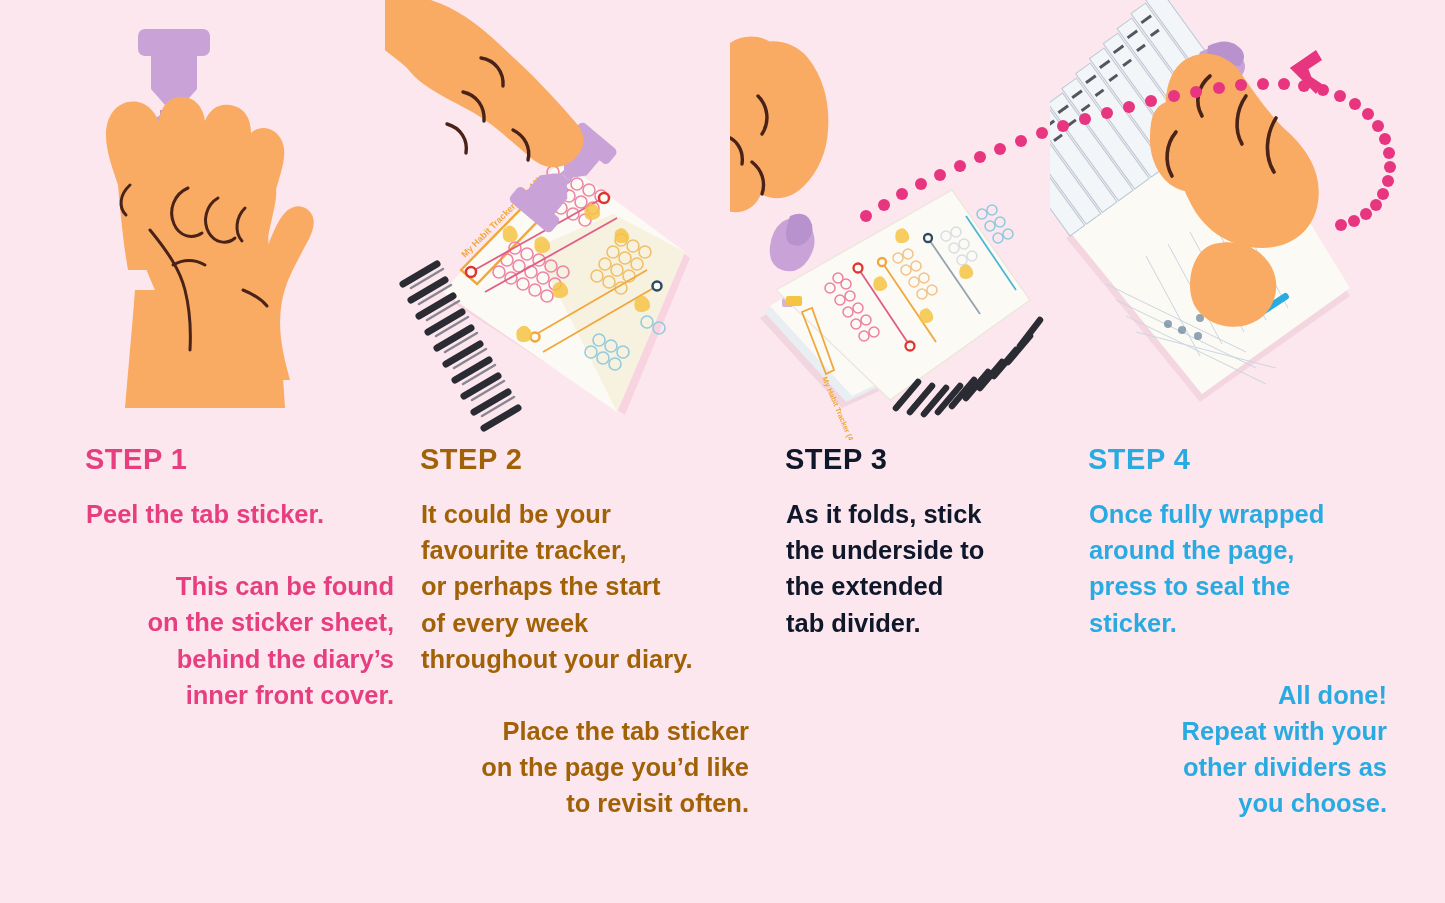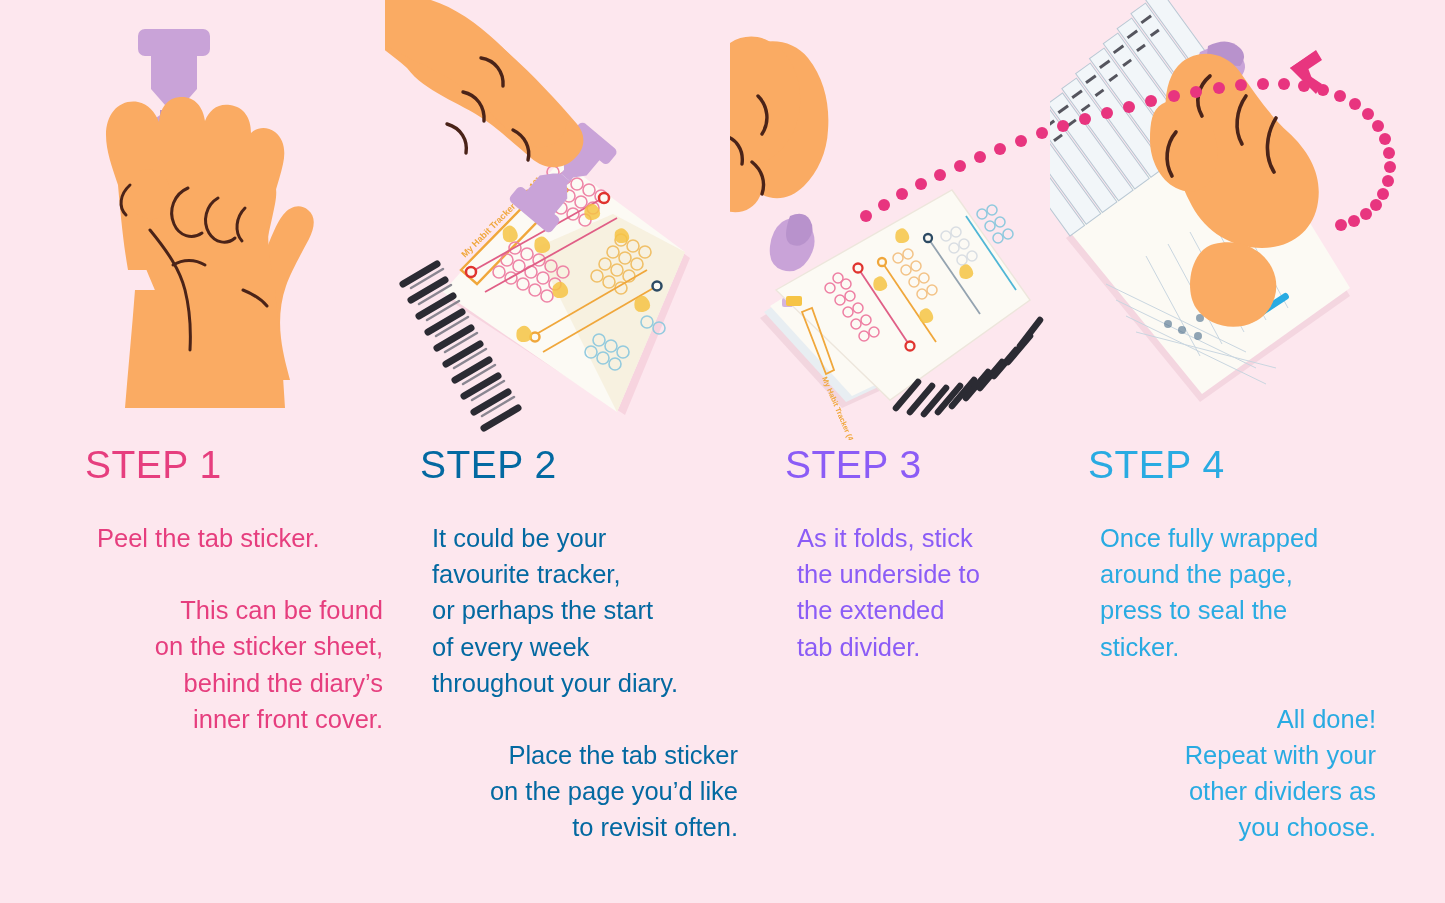--- a/index.html
+++ b/index.html
@@ -36,39 +36,39 @@
   .col {
     position: absolute;
     top: 0;
   }
   .col-1 { left: 85px;   width: 310px; }
   .col-2 { left: 420px;  width: 330px; }
   .col-3 { left: 785px;  width: 275px; }
   .col-4 { left: 1088px; width: 300px; }
 
   .step-title {
-    font-size: 39px;
-    font-weight: normal;
+    font-size: 29px;
+    font-weight: bold;
     letter-spacing: 0.5px;
     line-height: 1;
-    margin: 0 0 36px 0;
+    margin: 0 0 22px 0;
     white-space: nowrap;
   }
   .para {
     font-size: 25.5px;
-    font-weight: normal;
+    font-weight: bold;
     line-height: 1.42;
-    margin: 12px;
+    margin: 1px;
     white-space: pre-line;
   }
   .para + .para { margin-top: 36px; text-align: right; }
 
   .c-pink   { color: #E63E7E; }
-  .c-purple { color: #0369a1; }
-  .c-green  { color: #8b5cf6; }
+  .c-purple { color: #a16207; }
+  .c-green  { color: #0f172a; }
   .c-blue   { color: #29ABE2; }
 
   svg { display: block; }
 </style>
 </head>
 <body>
 
 <div class="canvas">
 
   <div class="illustrations">

